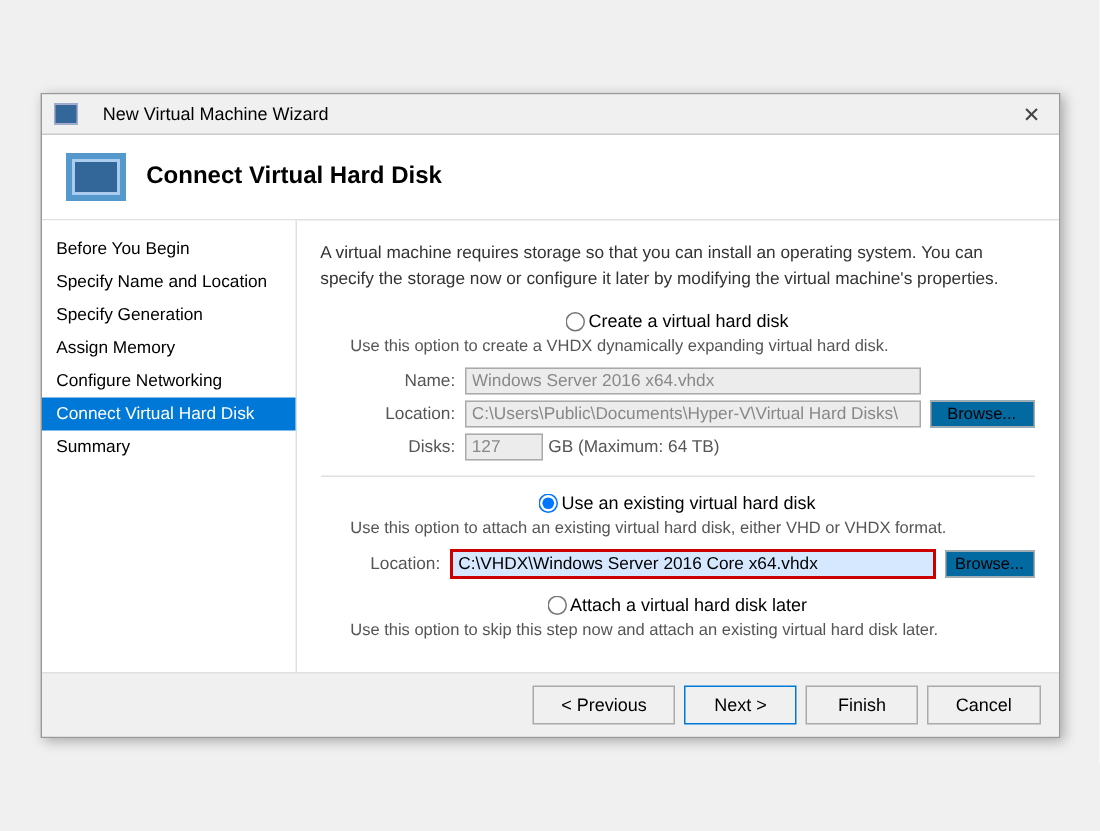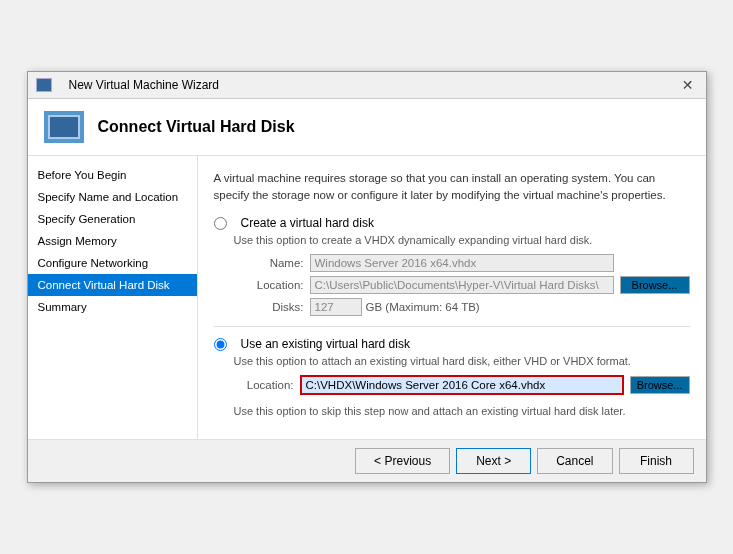--- a/index.html
+++ b/index.html
@@ -114,22 +114,23 @@
     .description-text {
       font-size: 11.5px;
       color: #333;
       line-height: 1.5;
       margin-bottom: 12px;
     }
 
     .option-row {
       display: flex;
       align-items: center;
-      gap: 14px;
+      gap: 2px;
       margin-bottom: 4px;
+      justify-content: center;
     }
     .option-label {
       font-size: 12px;
       color: #000;
     }
     .option-desc {
       font-size: 11px;
       color: #555;
       margin-left: 20px;
       margin-bottom: 8px;
@@ -301,23 +302,27 @@
         <label for="opt2" class="option-label">Use an existing virtual hard disk</label>
       </div>
       <div class="option-desc">Use this option to attach an existing virtual hard disk, either VHD or VHDX format.</div>
 
       <div class="location-row">
         <span class="location-label">Location:</span>
         <input type="text" class="location-input" value="C:\VHDX\Windows Server 2016 Core x64.vhdx" style="">
         <button class="browse-btn">Browse...</button>
       </div>
 
+      <div class="option-row">
+        <input type="radio" name="vhd-option" id="opt3" style="">
+        <label for="opt3" class="option-label">Attach a virtual hard disk later</label>
+      </div>
       <div class="option-desc">Use this option to skip this step now and attach an existing virtual hard disk later.</div>
     </div>
   </div>
 
   <div class="footer-area">
     <button class="footer-btn">&lt; Previous</button>
     <button class="footer-btn primary">Next &gt;</button>
+    <button class="footer-btn">Finish</button>
     <button class="footer-btn">Cancel</button>
-    <button class="footer-btn">Finish</button>
   </div>
 </div>
 
 </body></html>

